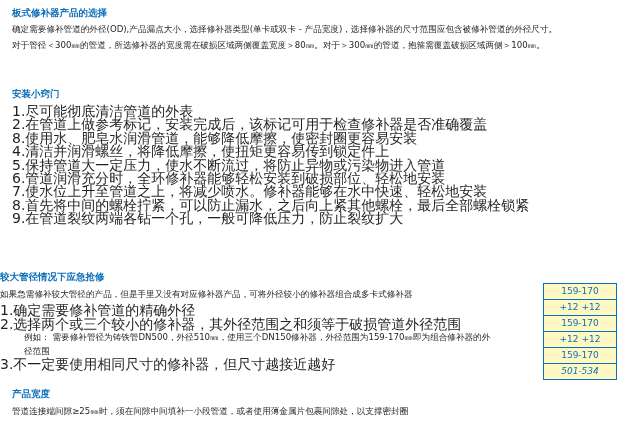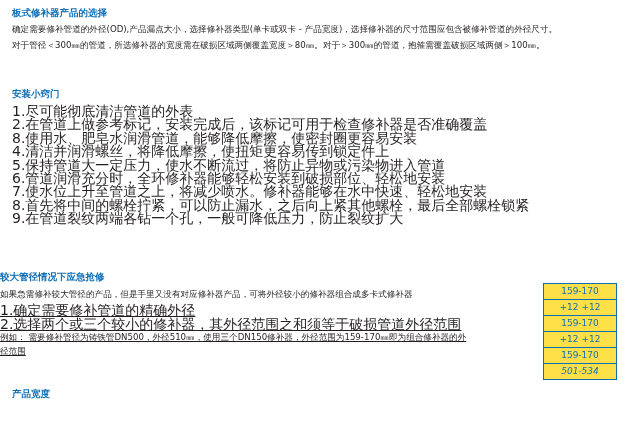--- a/index.html
+++ b/index.html
@@ -51,21 +51,21 @@
     border: 1px solid #0d6fb8;
     box-sizing: border-box;
   }
   .spec-row {
     text-align: center;
     font-size: 9px;
     line-height: 15px;
     color: #0d6fb8;
     border-bottom: 1px solid #0d6fb8;
     height: 15px;
-    background: #fde047;
+    background: #fef9c3;
   }
   .spec-row:last-child {
     border-bottom: none;
     font-style: italic;
   }
 </style>
 </head>
 <body>
 
 <div class="page">
@@ -87,33 +87,35 @@
       <div class="list-line">6.管道润滑充分时，全环修补器能够轻松安装到破损部位、轻松地安装</div>
       <div class="list-line">7.使水位上升至管道之上，将减少喷水。修补器能够在水中快速、轻松地安装</div>
       <div class="list-line">8.首先将中间的螺栓拧紧，可以防止漏水，之后向上紧其他螺栓，最后全部螺栓锁紧</div>
       <div class="list-line">9.在管道裂纹两端各钻一个孔，一般可降低压力，防止裂纹扩大</div>
     </div>
   </div>
 
   <div class="block" style="left:0; top:270px; width:530px;">
     <div class="sec-title">较大管径情况下应急抢修</div>
     <div class="para" style="margin-top:4px;">如果急需修补较大管径的产品，但是手里又没有对应修补器产品，可将外径较小的修补器组合成多卡式修补器</div>
-    <div style="margin-top:3px;text-decoration:underline;">
+    <div style="margin-top:3px;">
       <div class="list-line">1.确定需要修补管道的精确外径</div>
       <div class="list-line">2.选择两个或三个较小的修补器，其外径范围之和须等于破损管道外径范围</div>
-      <div class="para" style="width:470px;">例如： 需要修补管径为铸铁管DN500，外径510㎜，使用三个DN150修补器，外径范围为159-170㎜即为组合修补器的外径范围</div>
+      <div class="para" style="width:470px;margin-left:24px;">例如： 需要修补管径为铸铁管DN500，外径510㎜，使用三个DN150修补器，外径范围为159-170㎜即为组合修补器的外径范围</div>
+      <div class="list-line">3.不一定要使用相同尺寸的修补器，但尺寸越接近越好</div>
     </div>
   </div>
 
   <div class="spec-table">
     <div class="spec-row">159-170</div>
     <div class="spec-row">+12 +12</div>
     <div class="spec-row">159-170</div>
     <div class="spec-row">+12 +12</div>
     <div class="spec-row">159-170</div>
     <div class="spec-row">501-534</div>
   </div>
 
   <div class="block" style="left:12px; top:387px; width:618px;">
     <div class="sec-title">产品宽度</div>
+    <div class="para" style="margin-top:4px;">管道连接端间隙≥25㎜时，须在间隙中间填补一小段管道，或者使用薄金属片包裹间隙处，以支撑密封圈</div>
   </div>
 
 </div>
 
 </body></html>

